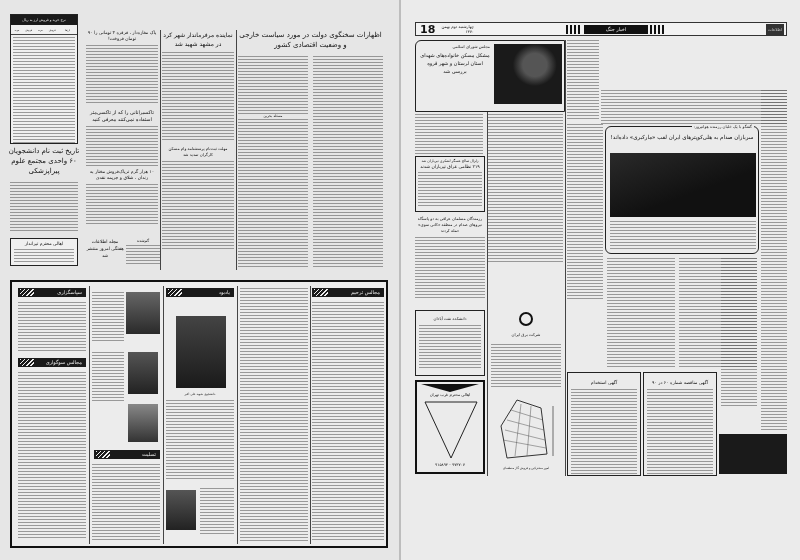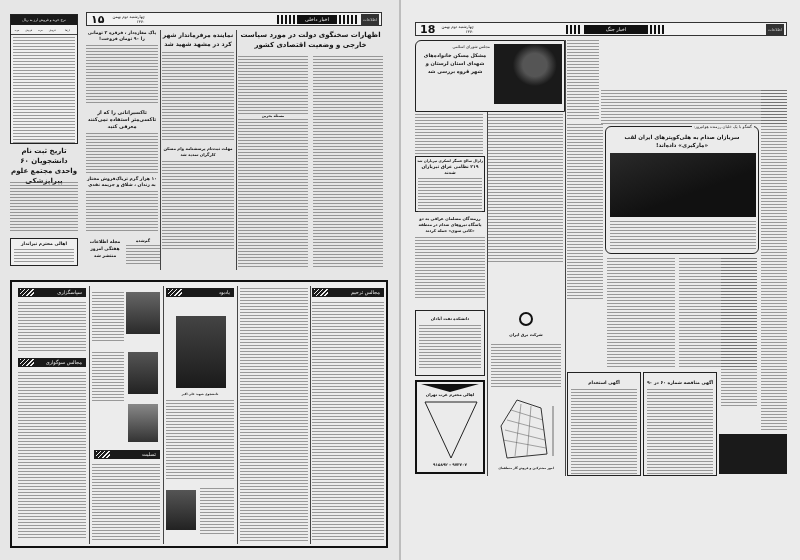--- a/index.html
+++ b/index.html
@@ -11,21 +11,21 @@
 .abs{position:absolute}
 .mast{position:absolute;border:1px solid #333;background:#f2f2f2;height:14px}
 .mast .pnum{position:absolute;top:0;font-weight:bold;font-size:11px;line-height:13px}
 .mast .date{position:absolute;top:1px;font-size:4px;line-height:5px;width:40px;direction:rtl}
 .mast .bars{position:absolute;top:2px;height:9px;background:repeating-linear-gradient(90deg,#111 0 2px,#f2f2f2 2px 4px)}
 .mast .section{position:absolute;top:2px;height:9px;background:#111;color:#eee;font-size:5px;line-height:9px;text-align:center;direction:rtl}
 .mast .logo{position:absolute;top:1px;height:11px;width:18px;background:#333;color:#ccc;font-size:4px;line-height:11px;text-align:center}
 .col{position:absolute;overflow:hidden}
 .lines{background:repeating-linear-gradient(180deg,#555 0 1px,transparent 1px 3px);opacity:.55}
 .vrule{position:absolute;width:1px;background:#444}
-.hl{direction:rtl;text-align:center;font-weight:bold;color:#111}
+.hl{direction:rtl;text-align:center;font-weight:normal;color:#111}
 .box{position:absolute;border:1px solid #222}
 .photo{position:absolute;background:#1a1a1a}
 .kicker{font-size:4px;direction:rtl;text-align:right;color:#222}
 .tag{position:absolute;height:9px;background:#1a1a1a;color:#eee;font-size:5px;line-height:9px;direction:rtl;padding-right:4px}
 .tag .stripe{position:absolute;left:2px;top:1px;width:14px;height:7px;background:repeating-linear-gradient(135deg,#eee 0 1px,#1a1a1a 1px 3px)}
 .table-rates{position:absolute;border:1px solid #222;background:#f0f0f0}
 .map{position:absolute}
 </style>
 </head>
 <body>
@@ -49,28 +49,20 @@
   <div class="col" style="left:8px;top:146px;width:72px;height:44px">
     <div class="hl" style="font-size:7px;line-height:10px">تاریخ ثبت نام دانشجویان ۶۰ واحدی مجتمع علوم پیراپزشکی</div>
   </div>
   <div class="col lines" style="left:10px;top:182px;width:68px;height:50px"></div>
 
   <div class="box" style="left:10px;top:238px;width:68px;height:28px;background:#f0f0f0">
     <div class="hl" style="font-size:4.5px;line-height:6px;margin-top:2px">اهالی محترم تیرانداز</div>
     <div class="lines" style="margin:2px 3px;height:14px"></div>
   </div>
 
-  <div class="mast" style="left:86px;top:12px;width:296px">
-    <span class="pnum" style="left:4px">۱۵</span>
-    <span class="date" style="left:18px">چهارشنبه دوم بهمن ۱۳۷۰</span>
-    <span class="bars" style="left:190px;width:18px"></span>
-    <span class="section" style="left:210px;width:40px">اخبار داخلی</span>
-    <span class="bars" style="left:252px;width:18px"></span>
-    <span class="logo" style="left:274px">اطلاعات</span>
-  </div>
 
   <div class="col" style="left:86px;top:30px;width:72px;height:240px">
     <div class="hl" style="font-size:4.5px;line-height:6px">پاک مغازه‌دار ، فرقره ۳ تومانی را ۹۰ تومان فروخت!</div>
     <div class="lines" style="margin-top:3px;height:60px"></div>
     <div class="hl" style="font-size:5px;line-height:7px;margin-top:4px">تاکسیرانانی را که از تاکسی‌متر استفاده نمی‌کنند معرفی کنید</div>
     <div class="lines" style="margin-top:3px;height:40px"></div>
     <div class="hl" style="font-size:4.5px;line-height:6px;margin-top:3px">۱۰ هزار گرم تریاک‌فروش مختار به زندان ، شلاق و جریمه نقدی</div>
     <div class="lines" style="margin-top:3px;height:40px"></div>
   </div>
   <div class="vrule" style="left:160px;top:30px;height:240px"></div>

